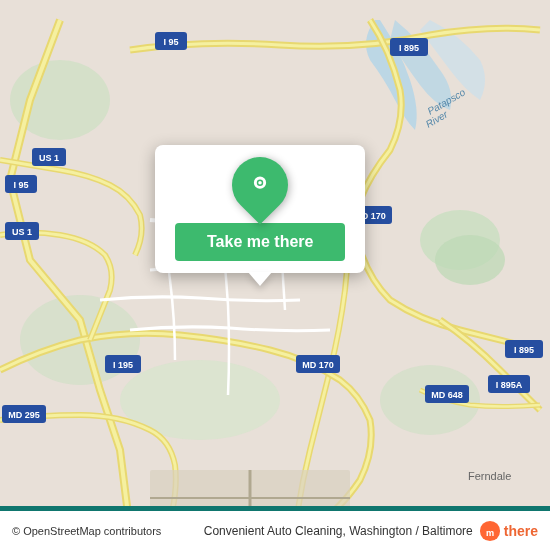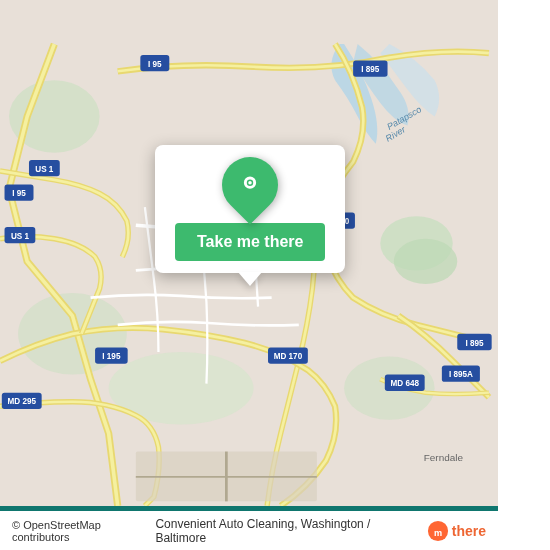--- a/index.html
+++ b/index.html
@@ -5,21 +5,21 @@
     * { margin: 0; padding: 0; box-sizing: border-box; }
     body {
       width: 550px;
       height: 550px;
       overflow: hidden;
       font-family: Arial, sans-serif;
       position: relative;
     }
 
     #map-container {
-      width: 498px;
+      width: 550px;
       height: 550px;
       position: relative;
       background-color: #e8e0d8;
       overflow: hidden;
     }
 
     
     #map-svg {
       position: absolute;
       top: 0; left: 0;
@@ -41,21 +41,21 @@
     }
 
     #osm-credit {
       font-size: 11px;
       color: #333;
     }
 
     #location-info {
       display: flex;
       align-items: center;
-      gap: 16px;
+      gap: 6px;
     }
 
     #business-name {
       font-size: 12px;
       color: #333;
       font-weight: 500;
     }
 
     #moovit-logo {
       display: flex;
@@ -106,21 +106,21 @@
       display: flex;
       align-items: center;
       justify-content: center;
     }
 
     #take-me-there-btn {
       background: #3dba6e;
       color: white;
       border: none;
       border-radius: 4px;
-      padding: 10px 22px;
+      padding: 10px 32px;
       font-size: 16px;
       font-weight: 600;
       cursor: pointer;
       white-space: nowrap;
     }
 
     
     #popup-tail {
       width: 0;
       height: 0;

